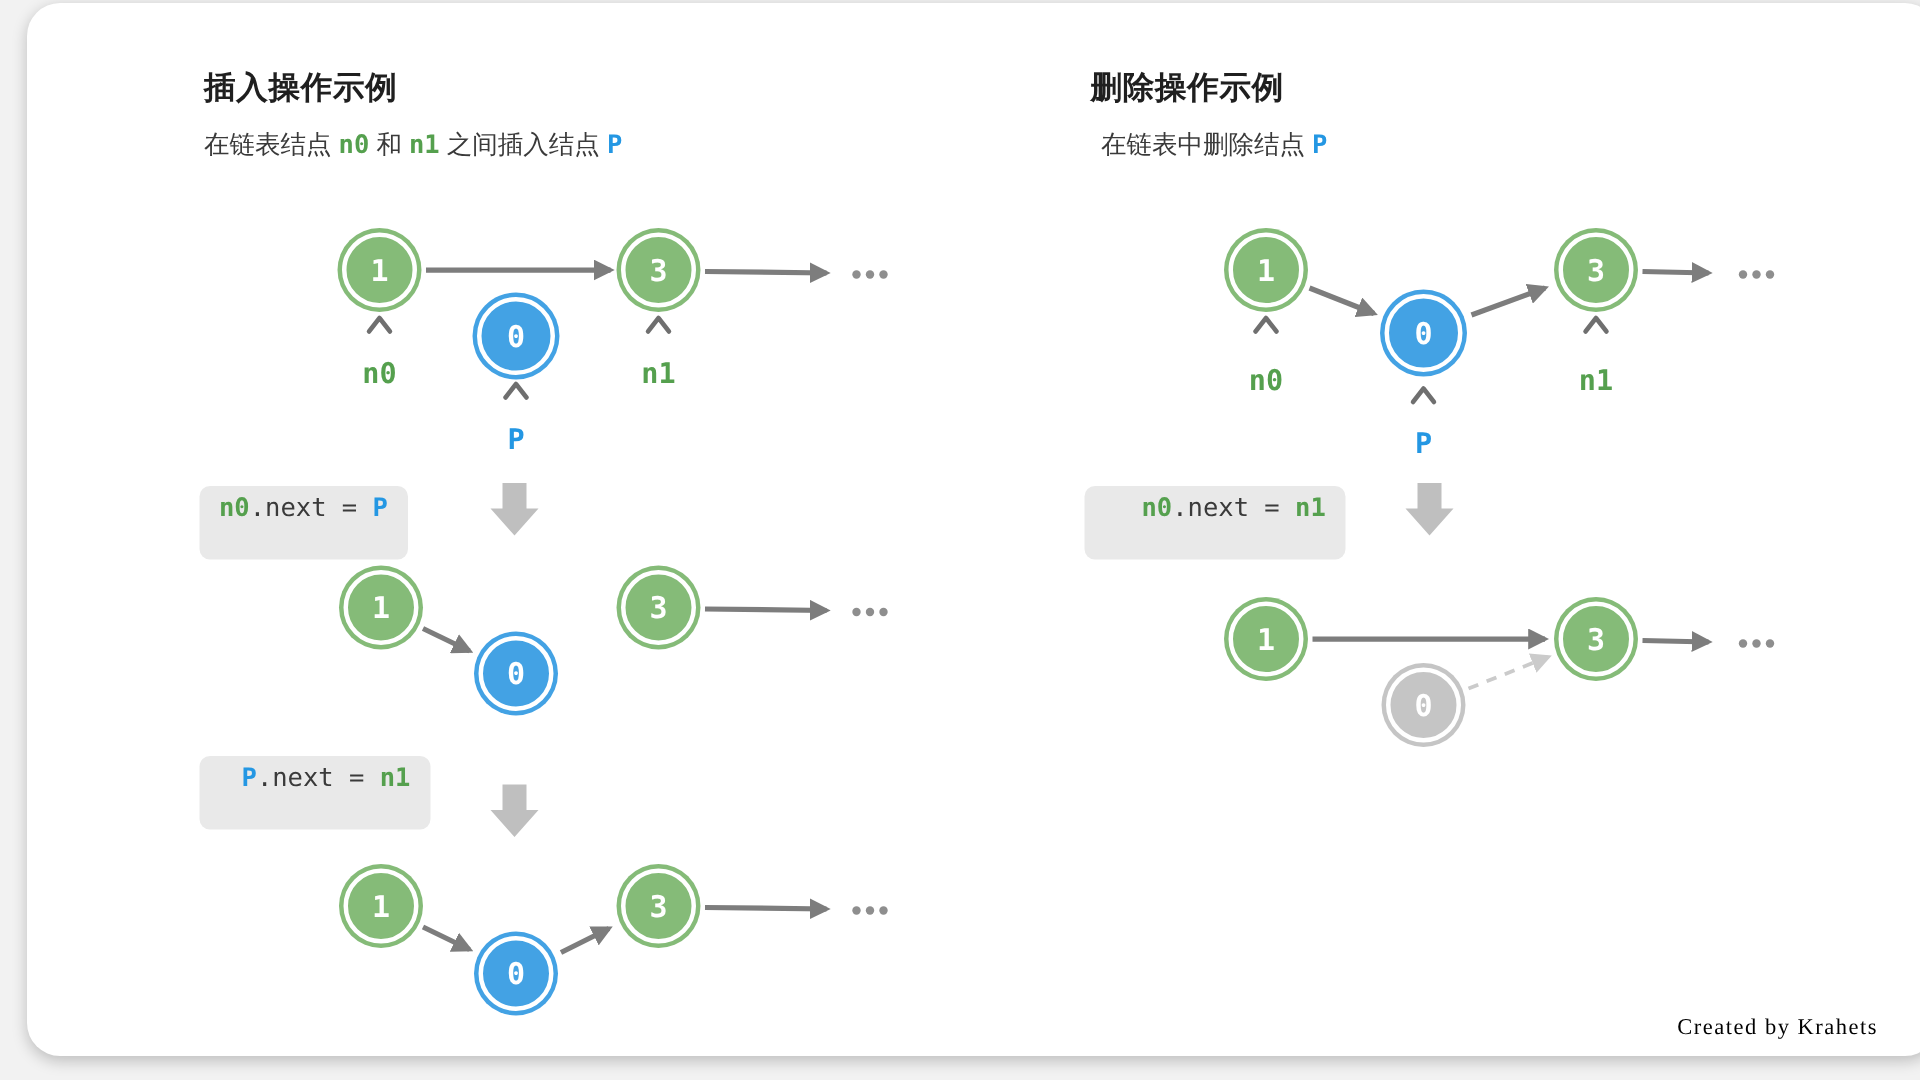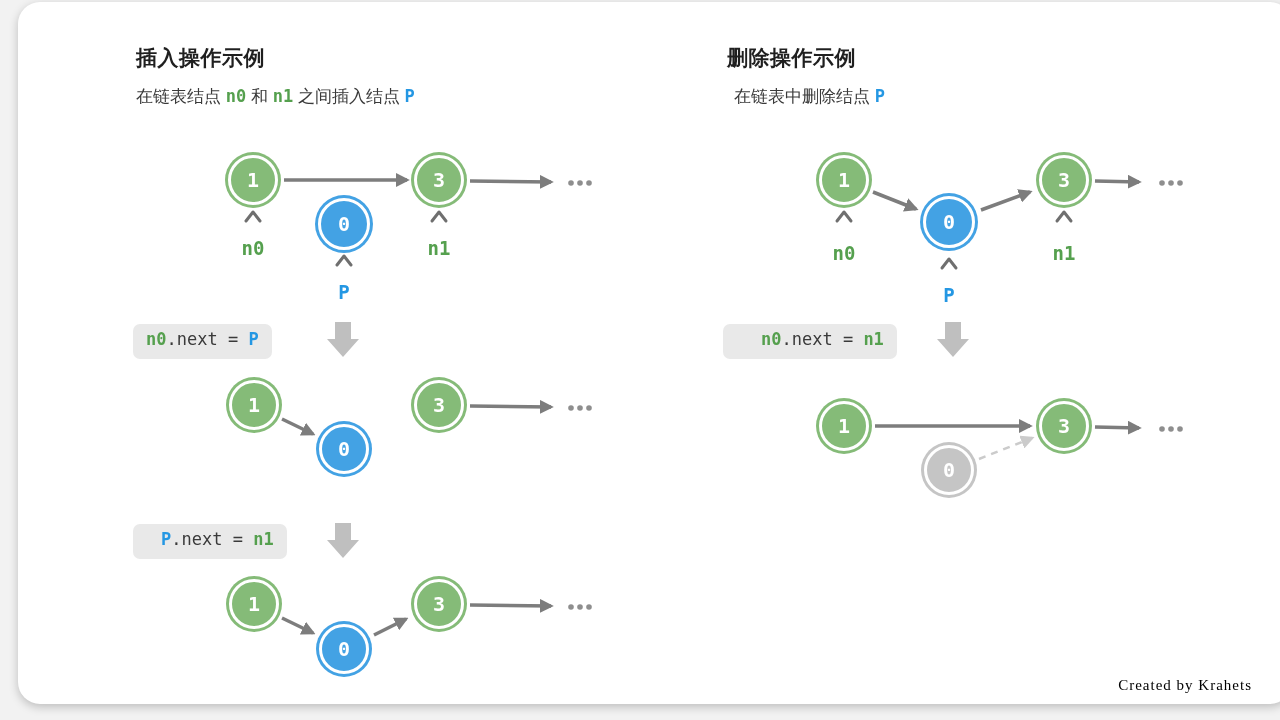--- a/index.html
+++ b/index.html
@@ -5,21 +5,21 @@
   html,body{margin:0;padding:0;width:1280px;height:720px;background:#f2f2f2;overflow:hidden;
     font-family:"Liberation Sans","DejaVu Sans",sans-serif;}
   .card{position:absolute;left:2px;top:2px;width:1274px;height:702px;background:#ffffff;
     border-radius:22px;box-shadow:0 3px 10px rgba(0,0,0,.22);margin-left:16px;}
   .abs{position:absolute;}
   .title{font-size:21px;font-weight:bold;color:#1f1f1f;letter-spacing:.5px;}
   .subtitle{font-size:17px;color:#37474f;}
   .tk-green{color:#55a04e;font-weight:bold;font-family:"DejaVu Sans Mono","Liberation Mono",monospace;}
   .tk-blue{color:#2497e3;font-weight:bold;font-family:"DejaVu Sans Mono","Liberation Mono",monospace;}
   .tk-plain{color:#3a3a3a;}
-  .codebox{position:absolute;height:35px;line-height:31px;background:#e9e9e9;border-radius:7px;
+  .codebox{position:absolute;height:49px;line-height:31px;background:#e9e9e9;border-radius:7px;
     font-family:"DejaVu Sans Mono","Liberation Mono",monospace;font-size:17px;color:#3a3a3a;
     padding:0 13px;white-space:pre;}
   .watermark{position:absolute;right:40px;top:675px;font-family:Liberation Serif, serif;
     font-size:15px;color:#000000;letter-spacing:1px;}
   svg text{font-family:"DejaVu Sans Mono","Liberation Mono",monospace;}
   .node-val{font-size:20px;font-weight:bold;fill:#ffffff;}
   .node-lbl-g{font-size:19px;font-weight:bold;fill:#55a04e;}
   .node-lbl-b{font-size:19px;font-weight:bold;fill:#2497e3;}
 </style>
 </head>
@@ -28,21 +28,21 @@
 <div class="card">
 
   <div class="abs title" style="left:118px;top:42px;">插入操作示例</div>
   <div class="abs subtitle" style="left:118px;top:83px;"><span class="tk-plain">在链表结点 </span><span class="tk-green">n0</span><span class="tk-plain"> 和 </span><span class="tk-green">n1</span><span class="tk-plain"> 之间插入结点 </span><span class="tk-blue">P</span></div>
 
   <div class="abs title" style="left:709px;top:42px;">删除操作示例</div>
   <div class="abs subtitle" style="left:716px;top:83px;"><span class="tk-plain">在链表中删除结点 </span><span class="tk-blue">P</span></div>
 
   <div class="codebox" style="left:115px;top:322px;"><span class="tk-green">n0</span><span>.next = </span><span class="tk-blue">P</span></div>
 
-  <div class="codebox" style="left:115px;top:522px;padding-left:28px;"><span class="tk-blue">P</span><span>.next = </span><span class="tk-green">n1</span></div>
+  <div class="codebox" style="left:115px;top:502px;padding-left:28px;"><span class="tk-blue">P</span><span>.next = </span><span class="tk-green">n1</span></div>
 
   <div class="codebox" style="left:705px;top:322px;padding-left:38px;"><span class="tk-green">n0</span><span>.next = </span><span class="tk-green">n1</span></div>
 
   <svg class="abs" style="left:0;top:0;" width="1274" height="702" viewBox="0 0 1274 702">
     <defs>
       <marker id="ah" viewBox="0 0 10 10" refX="8" refY="5" markerWidth="4" markerHeight="4" orient="auto-start-reverse">
         <path d="M0,0 L10,5 L0,10 z" fill="#7d7d7d"></path>
       </marker>
       <marker id="ahd" viewBox="0 0 10 10" refX="8" refY="5" markerWidth="5.5" markerHeight="5.5" orient="auto-start-reverse">
         <path d="M0,0 L10,5 L0,10 z" fill="#cbcbcb"></path>

